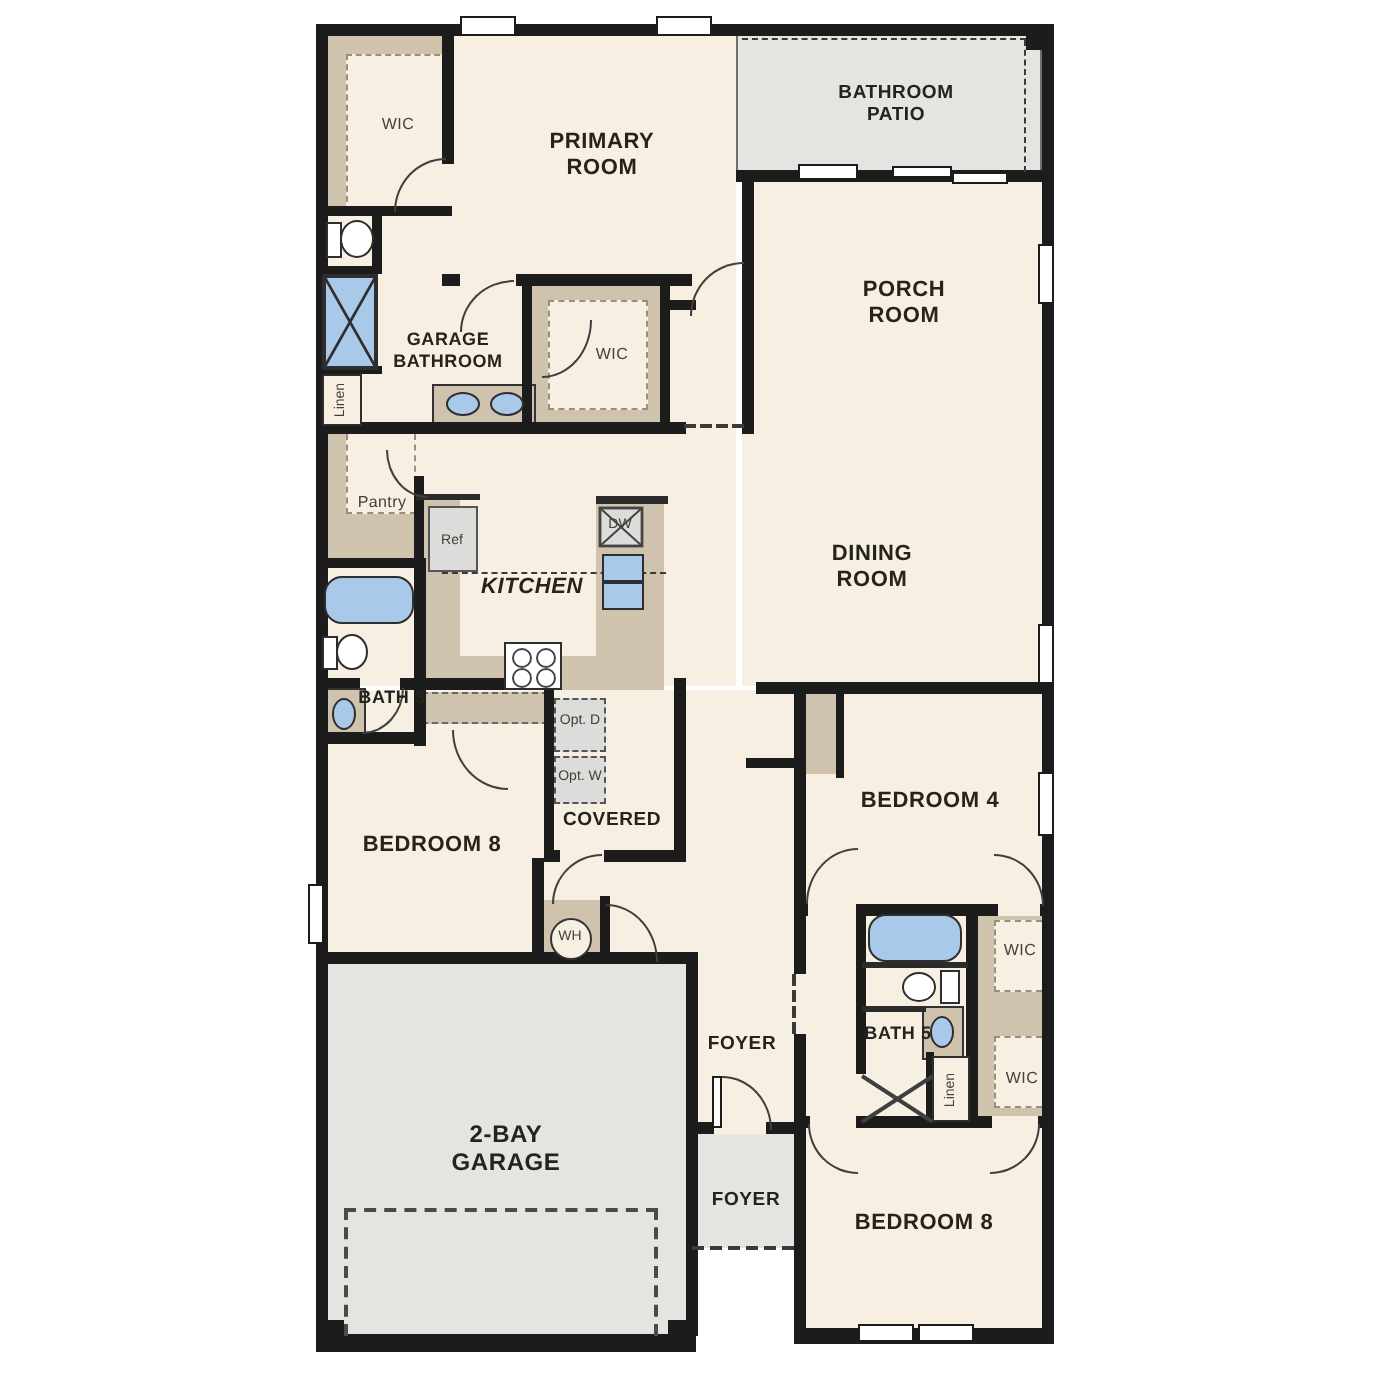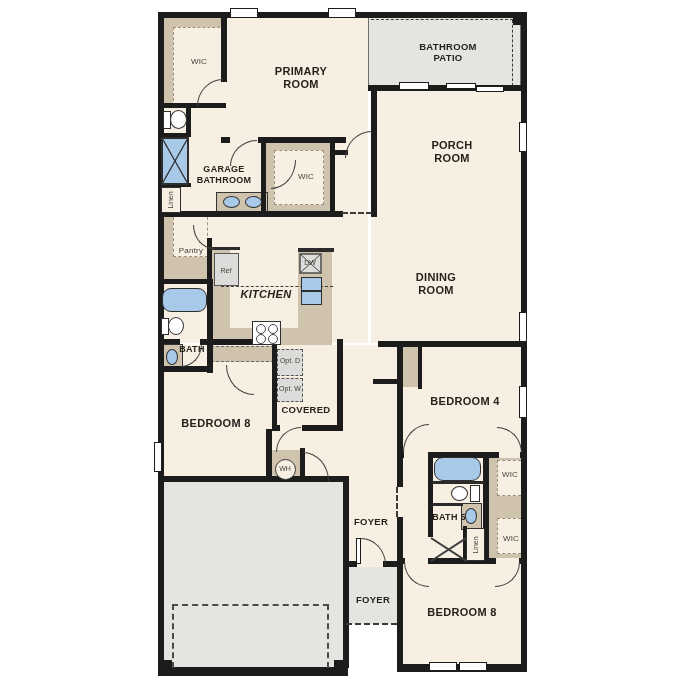--- a/index.html
+++ b/index.html
@@ -247,20 +247,21 @@
   <div class="lbl tiny" style="left:310px;top:263px;">DW</div>
   <div class="lbl" style="left:436px;top:284px;width:60px;">DINING ROOM</div>
   <div class="lbl med2" style="left:196px;top:349px;width:34px;text-align:center;">BATH 3</div>
   <div class="lbl tiny" style="left:290px;top:361px;width:22px;">Opt. D</div>
   <div class="lbl tiny" style="left:290px;top:389px;width:22px;">Opt. W</div>
   <div class="lbl med nowrap" style="left:306px;top:410px;">COVERED</div>
   <div class="lbl nowrap" style="left:216px;top:423px;">BEDROOM 8</div>
   <div class="lbl nowrap" style="left:465px;top:401px;">BEDROOM 4</div>
   <div class="lbl tiny" style="left:285px;top:469px;">WH</div>
   <div class="lbl med nowrap" style="left:371px;top:522px;">FOYER</div>
+  <div class="lbl" style="left:253px;top:574px;width:90px;font-size:12px;">2-BAY GARAGE</div>
   <div class="lbl med nowrap" style="left:373px;top:600px;">FOYER</div>
   <div class="lbl med2" style="left:449px;top:517px;width:34px;">BATH 5</div>
   <div class="lbl sm" style="left:510px;top:475px;">WIC</div>
   <div class="lbl sm" style="left:511px;top:539px;">WIC</div>
   <div class="lbl tiny vert" style="left:476px;top:545px;">Linen</div>
   <div class="lbl nowrap" style="left:462px;top:612px;">BEDROOM 8</div>
 
 </div>
 
 </body></html>

